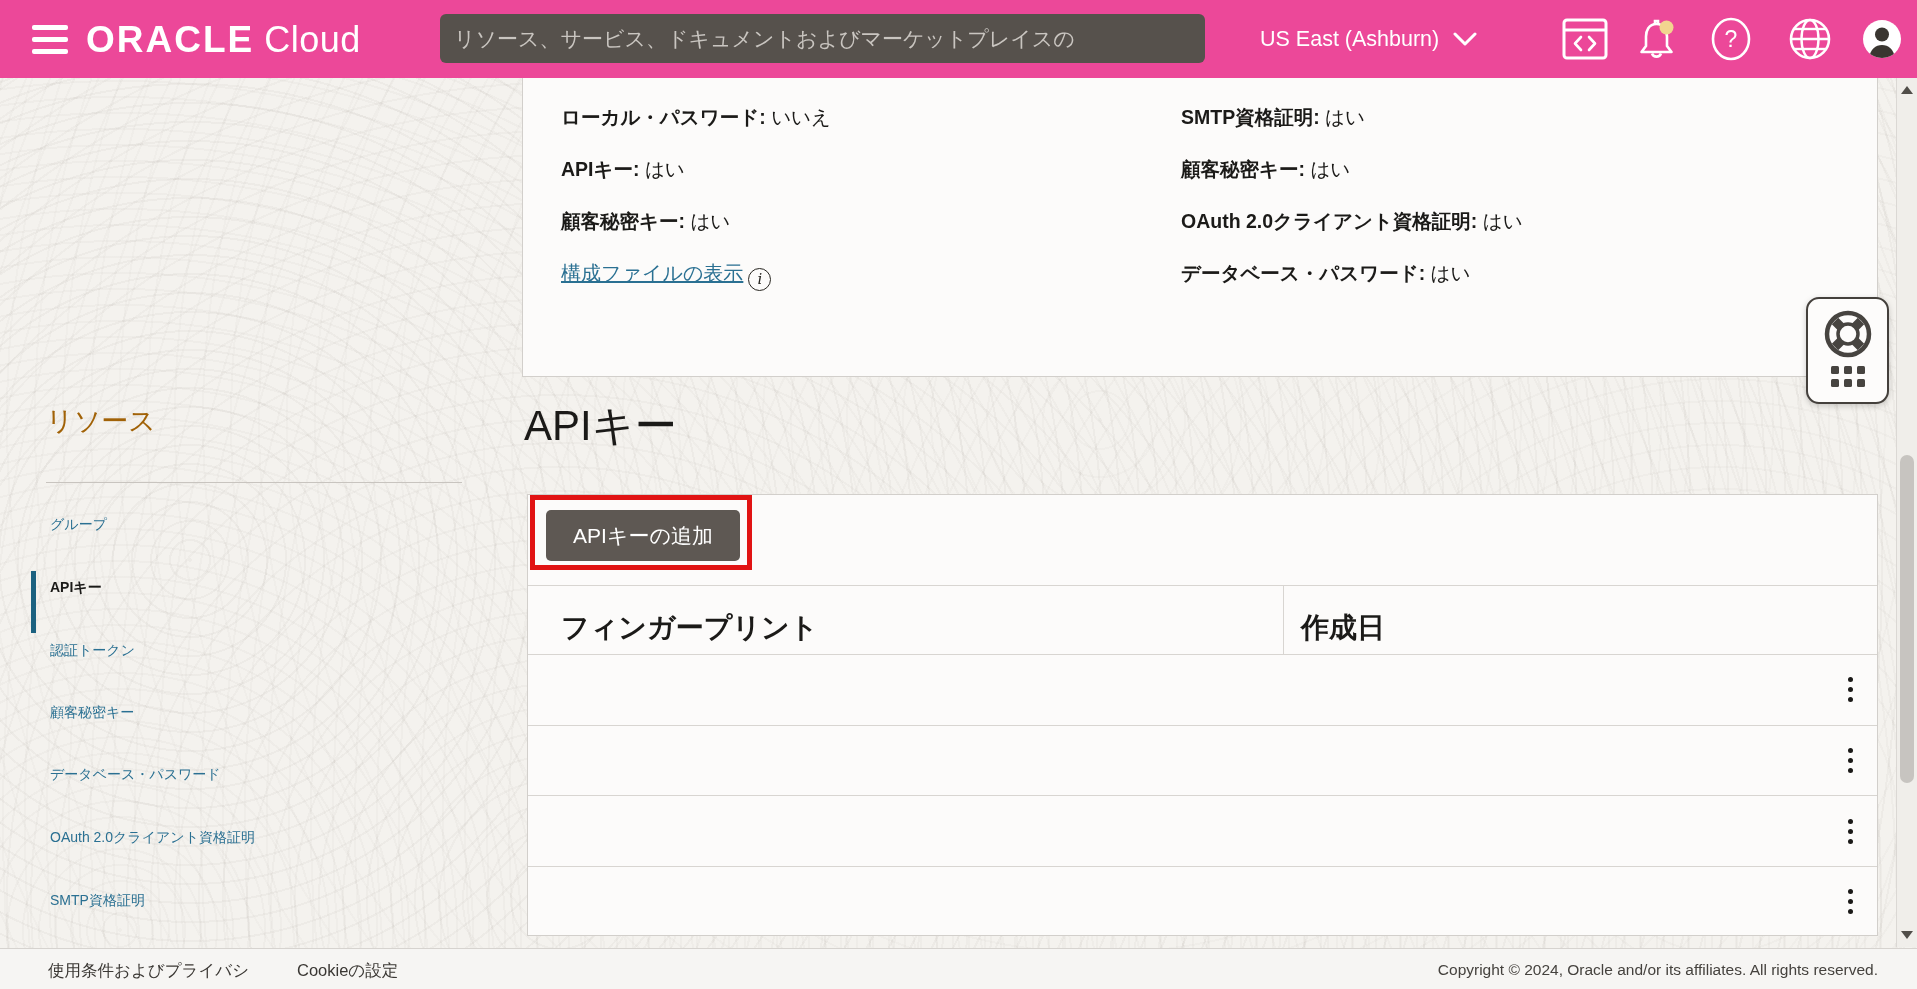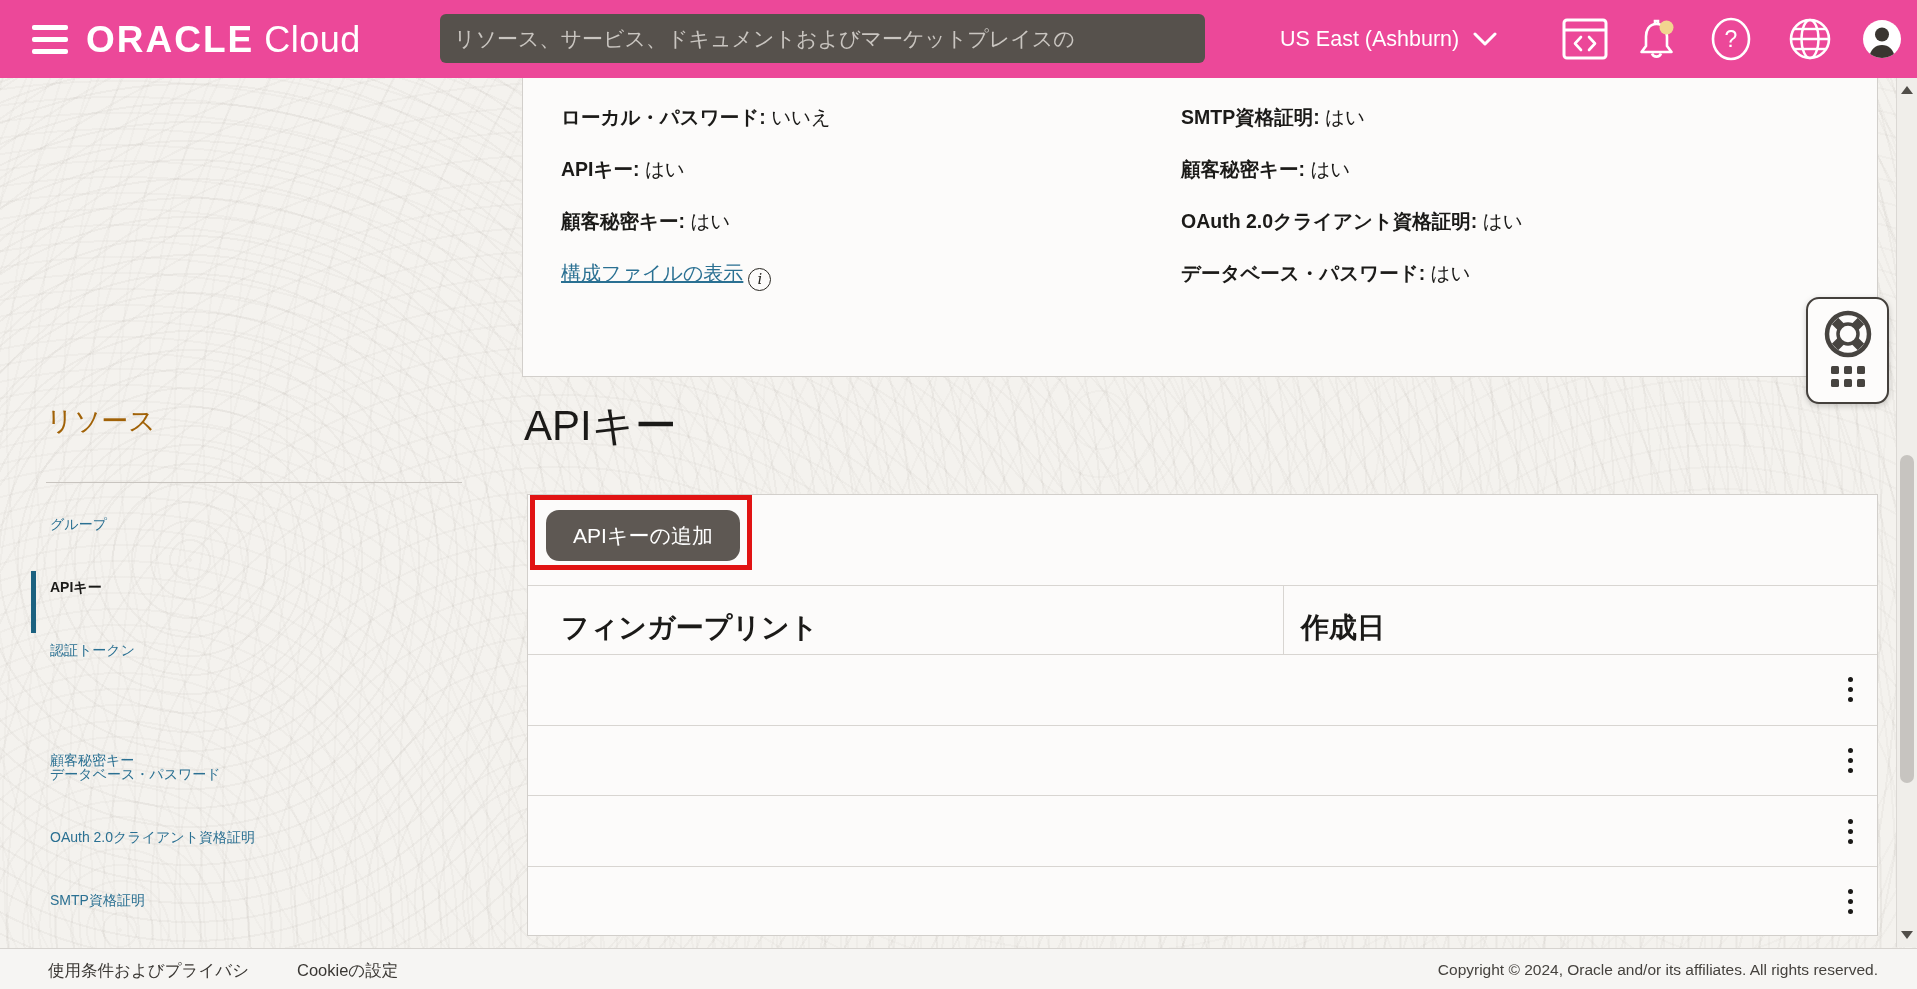--- a/index.html
+++ b/index.html
@@ -26,21 +26,21 @@
   .hamburger span { display:block; width:36px; height:4.5px; background:#fff; border-radius:2px; margin-bottom:7.5px; }
   .brand { position:absolute; left:86px; top:19px; display:flex; align-items:baseline; color:#fff; }
   .brand .oracle { font-size:37px; font-weight:800; letter-spacing:2px; }
   .brand .cloud  { font-size:36px; font-weight:300; margin-left:10px; letter-spacing:0.5px; }
   .search-box { position:absolute; left:440px; top:14px; width:765px; height:49px;
     background:#56514c; border-radius:6px; overflow:hidden; }
   .search-box input { width:100%; height:100%; background:transparent; border:none; outline:none;
     padding:0 14px; font-size:21px; color:#e8e5e1; font-family:inherit; }
   .search-box input::placeholder { color:#c9c5c0; opacity:1; }
   .region { position:absolute; left:1260px; top:0; height:78px; display:flex; align-items:center; gap:14px;
-    color:#fff; font-size:21.5px; cursor:pointer;margin-left:20px; }
+    color:#fff; font-size:21.5px; cursor:pointer; }
   .hicon { position:absolute; top:0; height:78px; display:flex; align-items:center; justify-content:center;
     width:52px; cursor:pointer; }
 
   
   .cap-card { position:absolute; left:522px; top:78px; width:1356px; height:299px; z-index:1;
     background:#fcfbfa; border:1px solid #d2cfcb; border-top:none; }
   .cap-col { position:absolute; top:0; }
   .cap-row { position:absolute; left:0; font-size:19.5px; white-space:nowrap; }
   .cap-row b { font-weight:700; }
   .cap-link { color:#2a7092; text-decoration:underline; font-size:20px; cursor:pointer; }
@@ -65,21 +65,21 @@
   .side-item.active { color:#1b1a18; font-weight:700; }
   .active-bar { position:absolute; left:31px; top:571px; width:4.5px; height:62px; background:#1b6180; z-index:1; }
 
   
   .main-title { position:absolute; left:524px; top:398px; font-size:42px; font-weight:500; color:#1b1a18; z-index:1; }
   .table-card { position:absolute; left:527px; top:494px; width:1351px; height:442px; z-index:1;
     background:#fcfbfa; border:1px solid #d2cfcb; }
   .annotation-box { position:absolute; left:2px; top:0px; width:222px; height:75px;
     border:5px solid #e11313; z-index:3; pointer-events:none; }
   .add-btn { position:absolute; left:18px; top:15px; width:194px; height:51px; background:#5e5853;
-    border:none; border-radius:13px; color:#fff; font-size:21px; font-family:inherit; cursor:pointer;
+    border:none; border-radius:5px; color:#fff; font-size:21px; font-family:inherit; cursor:pointer;
     display:flex; align-items:center; justify-content:center; z-index:2; }
   .hline { position:absolute; left:0; width:100%; height:1px; background:#d8d5d1; }
   .th { position:absolute; font-size:28px; font-weight:700; color:#1b1a18; }
   .vline { position:absolute; top:90px; left:755px; width:1px; height:69px; background:#d8d5d1; }
   .kebab { position:absolute; left:1308px; width:28px; height:40px; display:flex; flex-direction:column;
     align-items:center; justify-content:center; gap:5px; cursor:pointer; }
   .kebab i { width:5px; height:5px; background:#1b1a18; border-radius:50%; }
 
   
   .footer { position:absolute; left:0; top:948px; width:1917px; height:41px; background:#f6f5f3;
@@ -226,21 +226,21 @@
       <i></i>
   </div>
 </div>
 
 <div class="side-title">リソース</div>
 <div class="side-divider"></div>
 <div class="active-bar"></div>
 <a class="side-item" style="top:516px;">グループ</a>
 <a class="side-item active" style="top:579px;">APIキー</a>
 <a class="side-item" style="top:642px;">認証トークン</a>
-<a class="side-item" style="top:704px;margin-top:48px;">顧客秘密キー</a>
+<a class="side-item" style="top:704px;">顧客秘密キー</a>
 <a class="side-item" style="top:766px;">データベース・パスワード</a>
 <a class="side-item" style="top:829px;">OAuth 2.0クライアント資格証明</a>
 <a class="side-item" style="top:892px;">SMTP資格証明</a>
 
 <h2 class="main-title">APIキー</h2>
 
 <div class="table-card">
   <div class="annotation-box"></div>
   <button class="add-btn">APIキーの追加</button>
 

